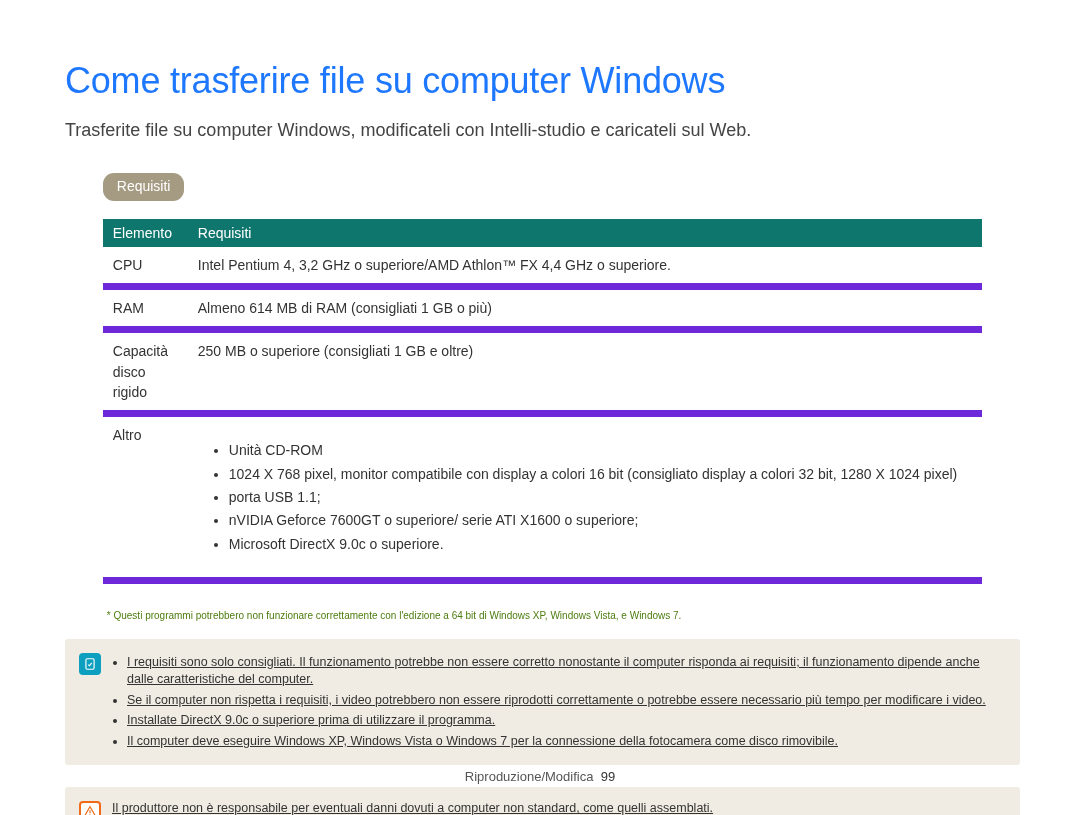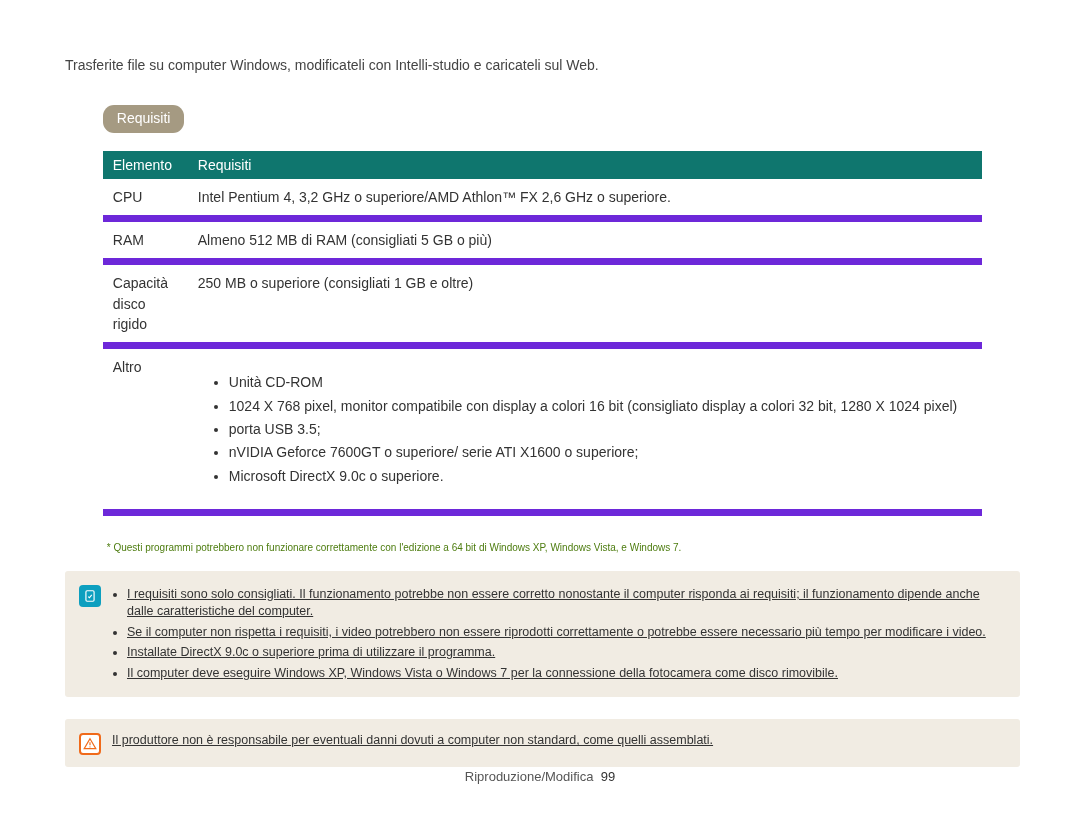--- a/index.html
+++ b/index.html
@@ -19,21 +19,21 @@
   }
   h1.title {
     color: #1e78ff;
     font-size: 36px;
     font-weight: 400;
     margin: 0 0 10px 0;
     letter-spacing: -0.2px;
   }
   .subtitle {
     color: #444;
-    font-size: 14px;
+    font-size: 18px;
     margin: 0 0 30px 0;
   }
   .columns {
     display: flex;
     gap: 16px;
     align-items: center;
     flex-direction: column;
   }
   .col { flex: 1 1 0; min-width: 0; }
   .pill {
@@ -117,51 +117,52 @@
     text-align: center;
     font-size: 13px;
     color: #555;
   }
   .page-footer .num { color: #333; }
 </style>
 </head>
 <body>
 
 <div class="page">
+  <h1 class="title">Come trasferire file su computer Windows</h1>
   <p class="subtitle">Trasferite file su computer Windows, modificateli con Intelli-studio e caricateli sul Web.</p>
 
   <div class="columns">
     <div class="col">
       <span class="pill">Requisiti</span>
 
       <table class="req">
         <tbody>
             <tr>
           <th>Elemento</th>
           <th>Requisiti</th>
         </tr>
         <tr>
           <td>CPU</td>
-          <td>Intel Pentium 4, 3,2 GHz o superiore/AMD Athlon™ FX 2,6 GHz o superiore.</td>
+          <td>Intel Pentium 4, 3,2 GHz o superiore/AMD Athlon™ FX 4,4 GHz o superiore.</td>
         </tr>
         <tr>
           <td>RAM</td>
-          <td>Almeno 512 MB di RAM (consigliati 5 GB o più)</td>
+          <td>Almeno 614 MB di RAM (consigliati 1 GB o più)</td>
         </tr>
         <tr>
           <td>Capacità disco rigido</td>
           <td>250 MB o superiore (consigliati 1 GB e oltre)</td>
         </tr>
         <tr>
           <td>Altro</td>
           <td>
             <ul class="altro">
               <li>Unità CD-ROM</li>
               <li>1024 X 768 pixel, monitor compatibile con display a colori 16 bit (consigliato display a colori 32 bit, 1280 X 1024 pixel)</li>
-              <li>porta USB 3.5;</li>
+              <li>porta USB 1.1;</li>
               <li>nVIDIA Geforce 7600GT o superiore/ serie ATI X1600 o superiore;</li>
               <li>Microsoft DirectX 9.0c o superiore.</li>
             </ul>
           </td>
         </tr>
       </tbody>
         </table>
 
       <div class="footnote">* Questi programmi potrebbero non funzionare correttamente con l'edizione a 64 bit di Windows XP, Windows Vista, e Windows 7.</div>
     </div>

